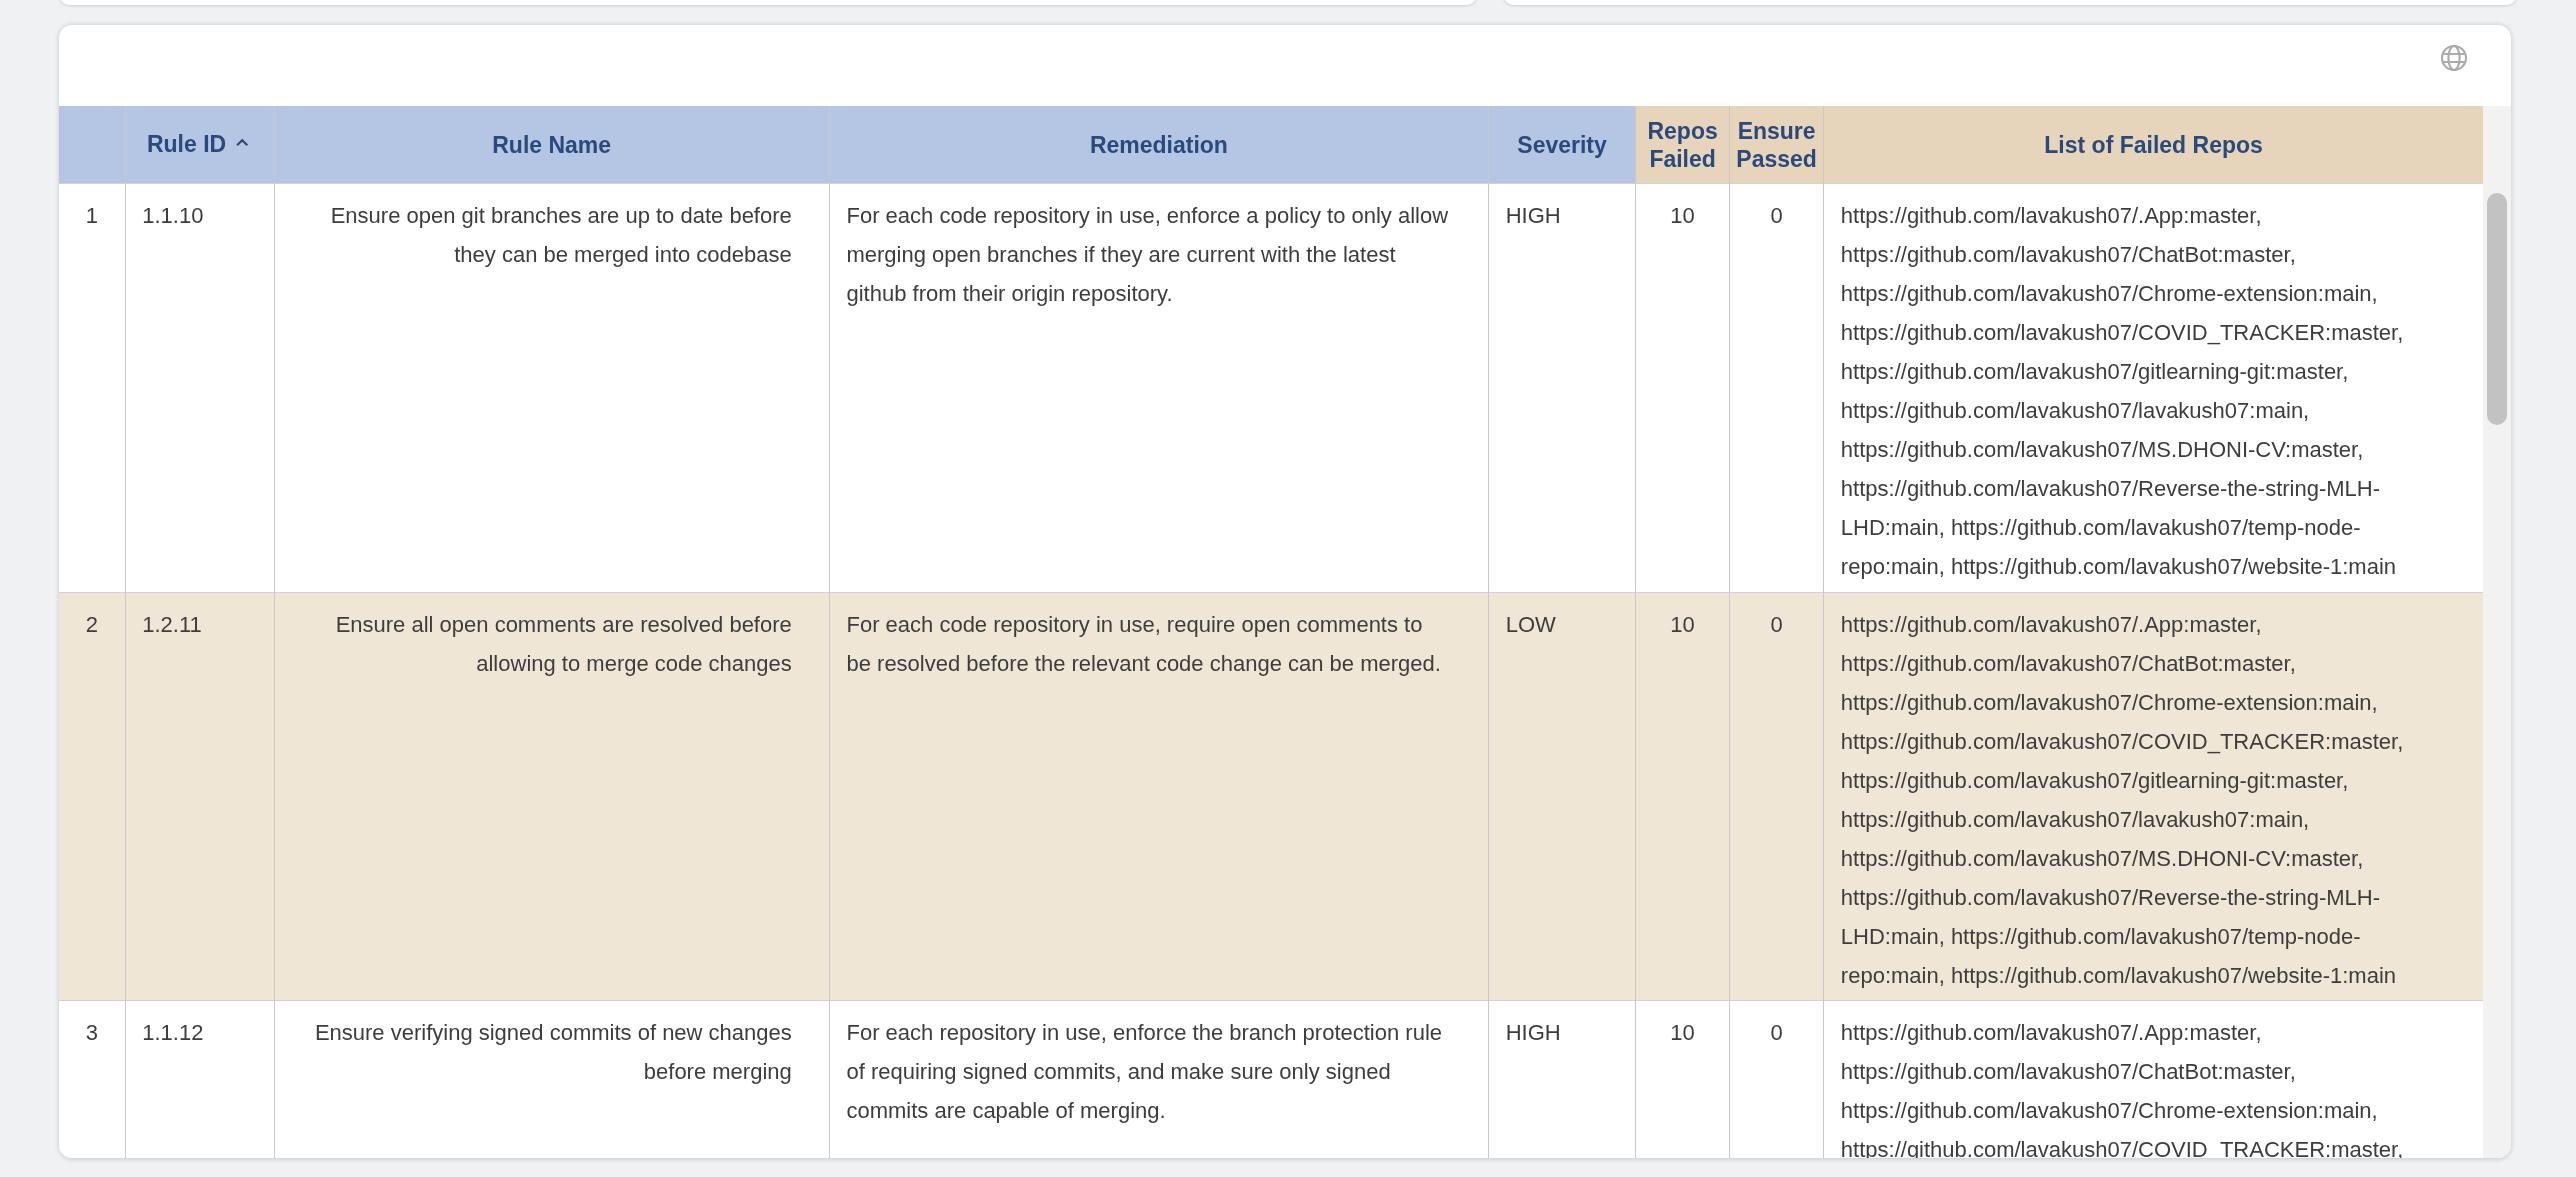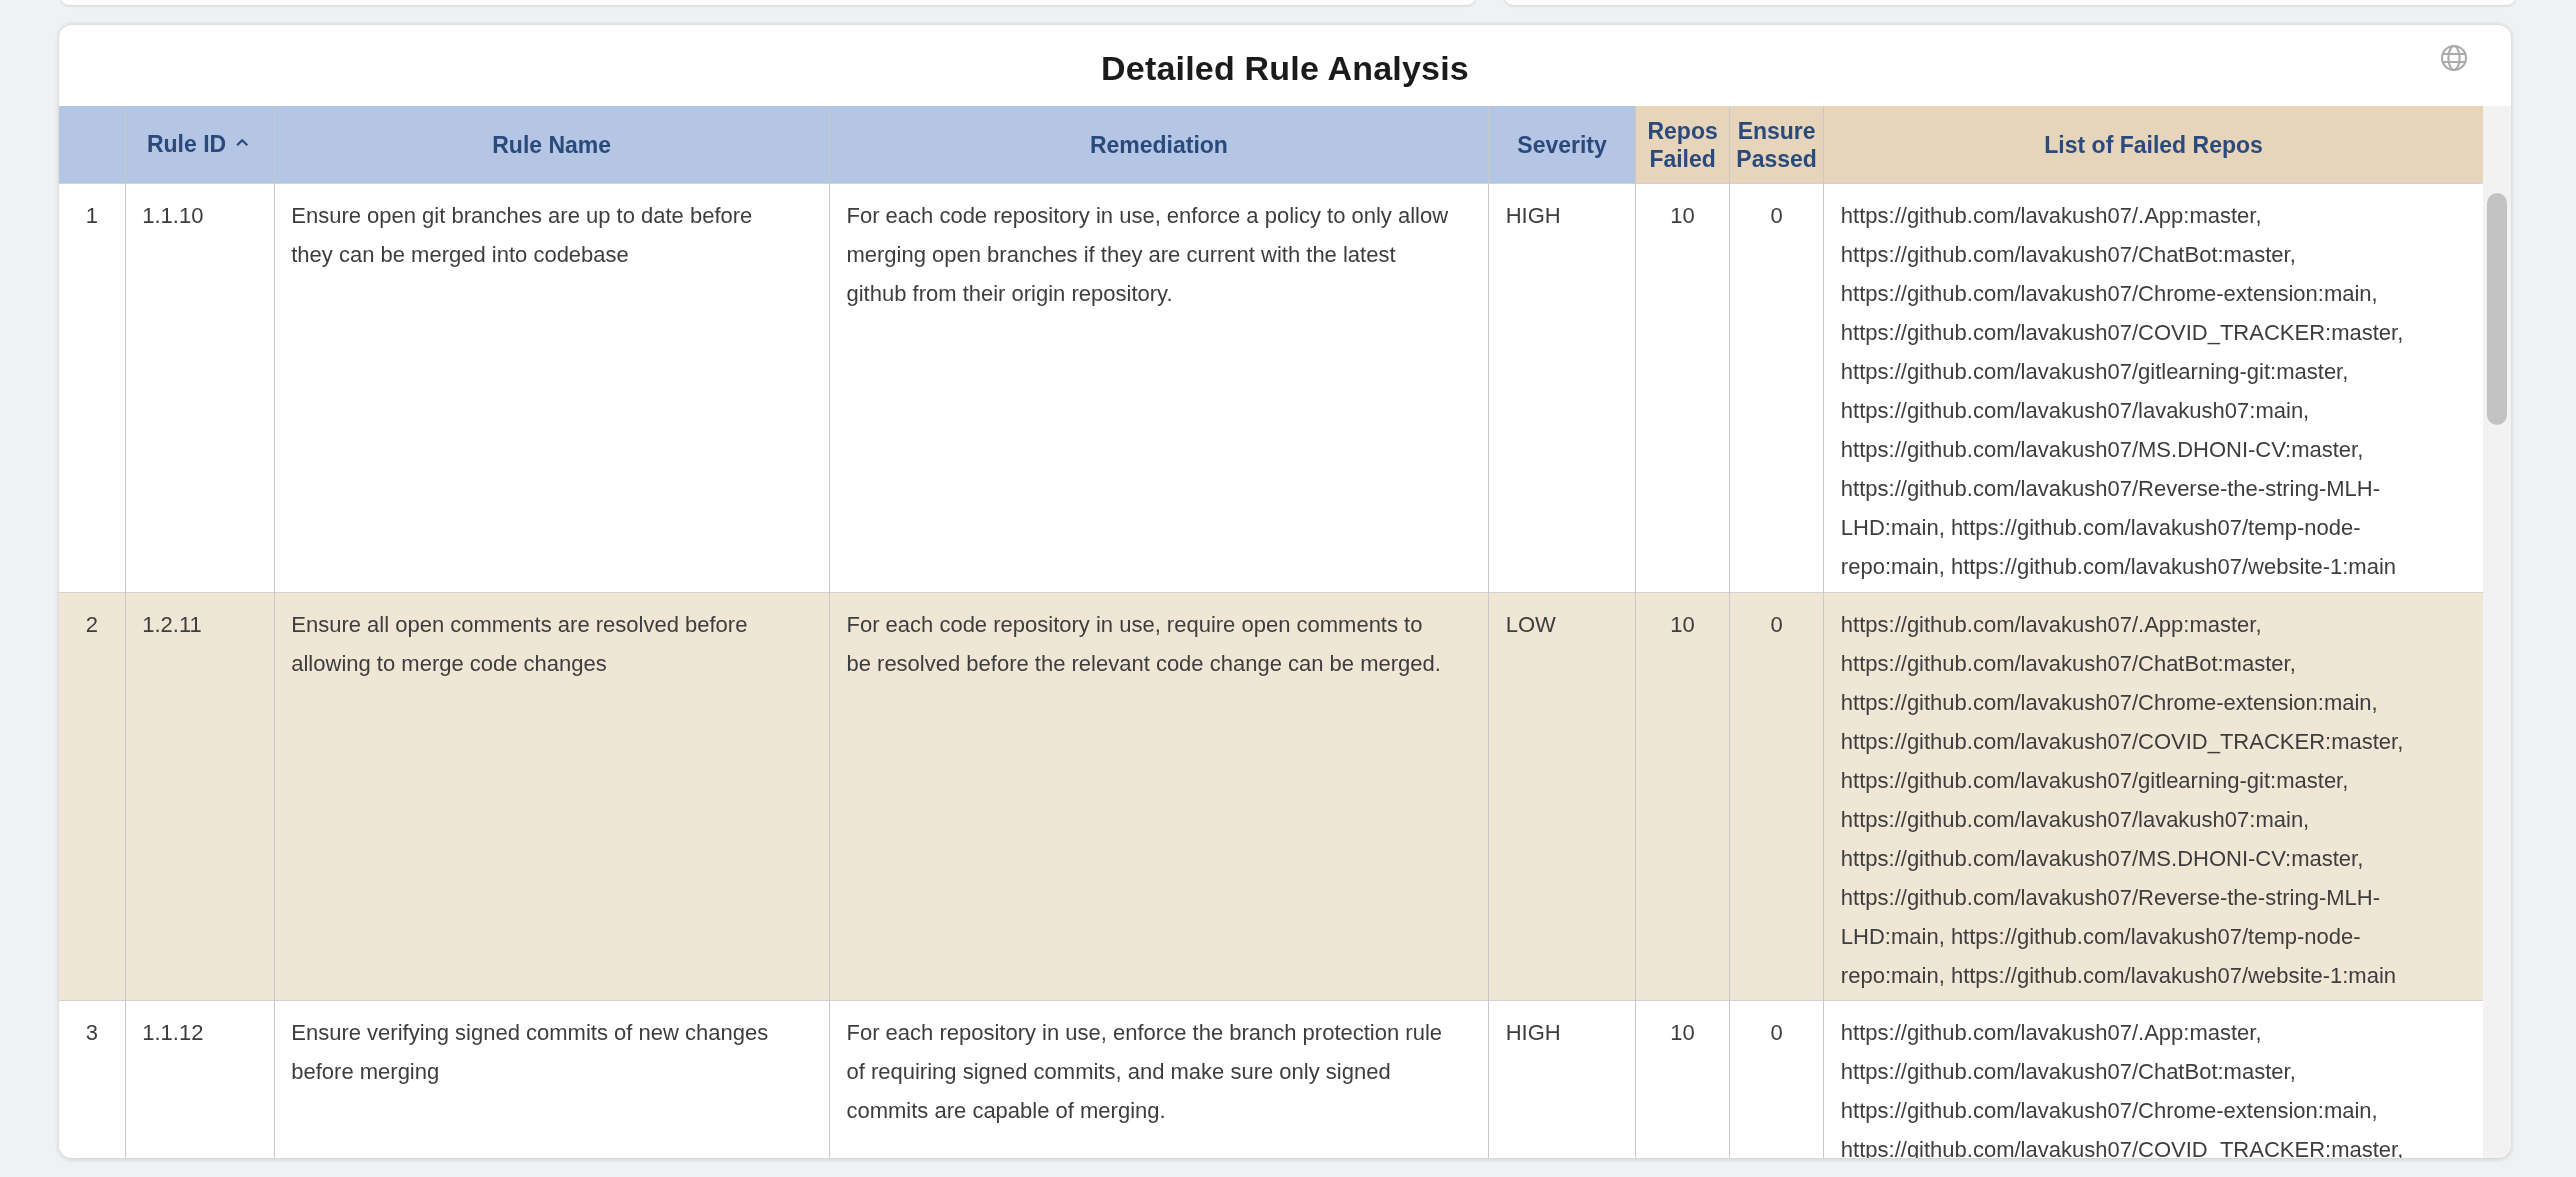--- a/index.html
+++ b/index.html
@@ -45,21 +45,21 @@
     line-height:28px;cursor:pointer;margin-top:17px;
   }
   th.blue{background:#b5c6e5;}
   th.tan{background:#e6d4bb;}
   tbody td{
     vertical-align:top;padding:12px 16.7px 5.6px 16.7px;line-height:39px;
     border-top:0.9px solid #d2d2d2;background:#ffffff;
   }
   tr.stripe td{background:#f0e6d6;}
   td.center{text-align:center;padding-left:3.7px;padding-right:3.7px;}
-  td.rule-name{padding-right:37px;}
+  td.rule-name{padding-right:37px;text-align:right;}
   td.remediation{padding-right:37px;}
   td.repo-list{padding-right:37px;overflow-wrap:break-word;}
   .sort-caret{display:inline-block;vertical-align:-1.9px;margin-left:5.6px;}
 
   .scroll-track{
     position:absolute;right:0;top:81px;width:28px;height:1052px;
     background:#f2f2f2;
   }
   .scroll-thumb{
     position:absolute;left:3.7px;width:20.4px;top:87px;height:232px;
@@ -67,21 +67,20 @@
   }
 </style>
 </head>
 <body>
 
 <div class="top-sliver sliver-left"></div>
 <div class="top-sliver sliver-right"></div>
 
 <div class="card">
 
-  <div class="card-title">Detailed Rule Analysis</div>
 
   <div class="globe">
     <svg viewBox="0 0 24 24" fill="none" stroke="currentColor" stroke-width="1.6">
       <circle cx="12" cy="12" r="9"></circle>
       <ellipse cx="12" cy="12" rx="4.2" ry="9"></ellipse>
       <path d="M3.4 9h17.2M3.4 15h17.2"></path>
     </svg>
   </div>
 
   <div class="table-wrap">

